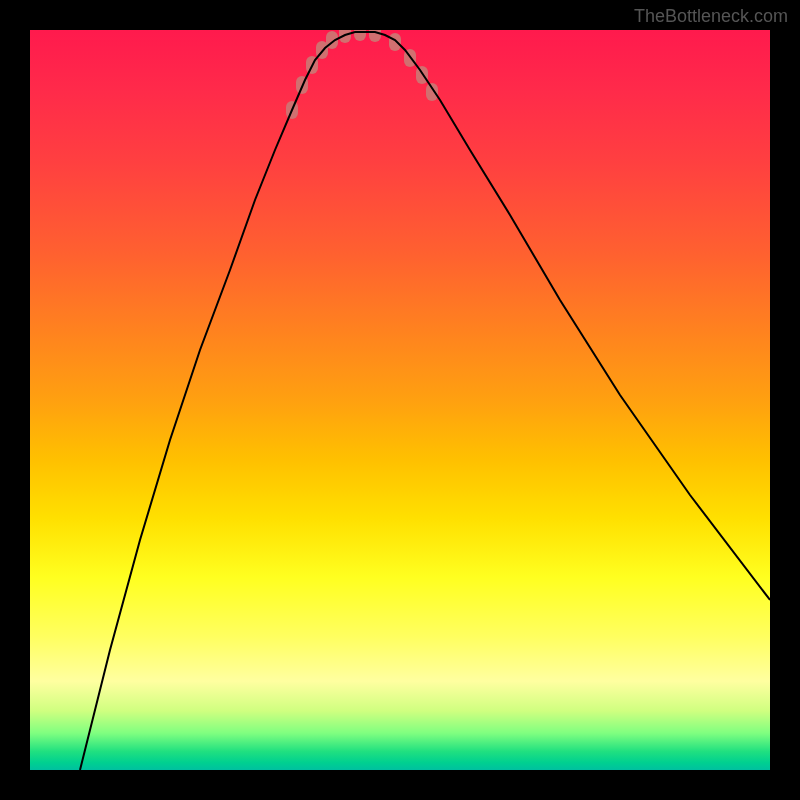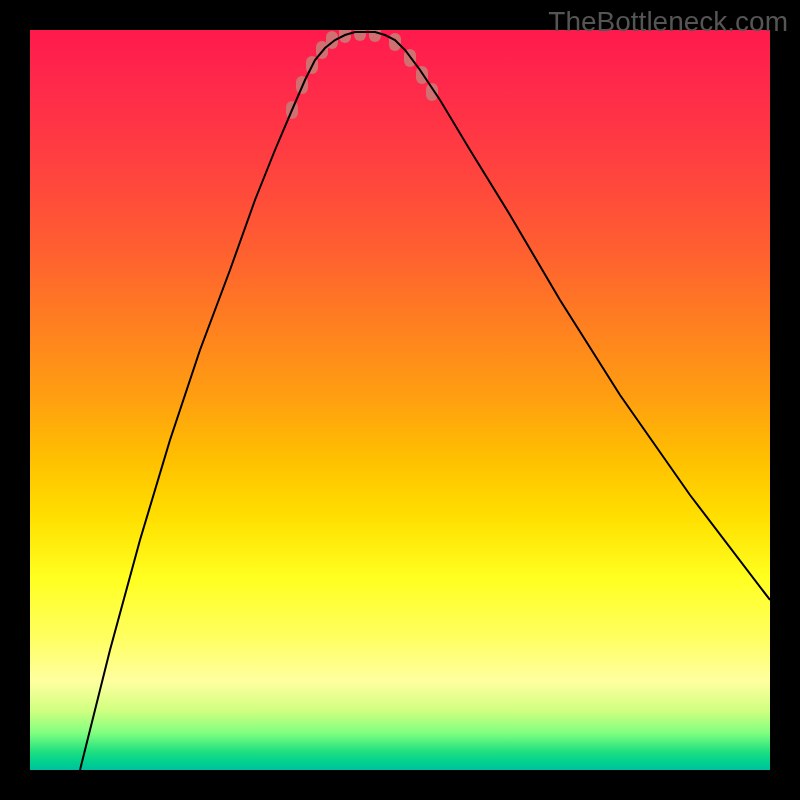--- a/index.html
+++ b/index.html
@@ -9,21 +9,21 @@
       background: #000;
       position: relative;
       overflow: hidden;
       font-family: Arial, sans-serif;
     }
     .watermark {
       position: absolute;
       top: 6px;
       right: 12px;
       color: #555;
-      font-size: 28px;
+      font-size: 18px;
       font-weight: 400;
       z-index: 10;
     }
     .chart-area {
       position: absolute;
       top: 30px;
       left: 30px;
       width: 740px;
       height: 740px;
       background: linear-gradient(to bottom,

